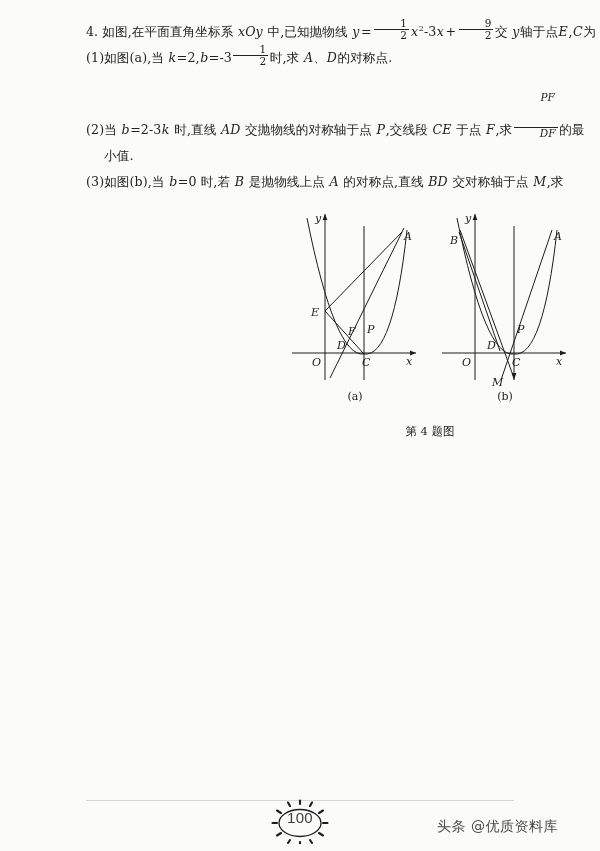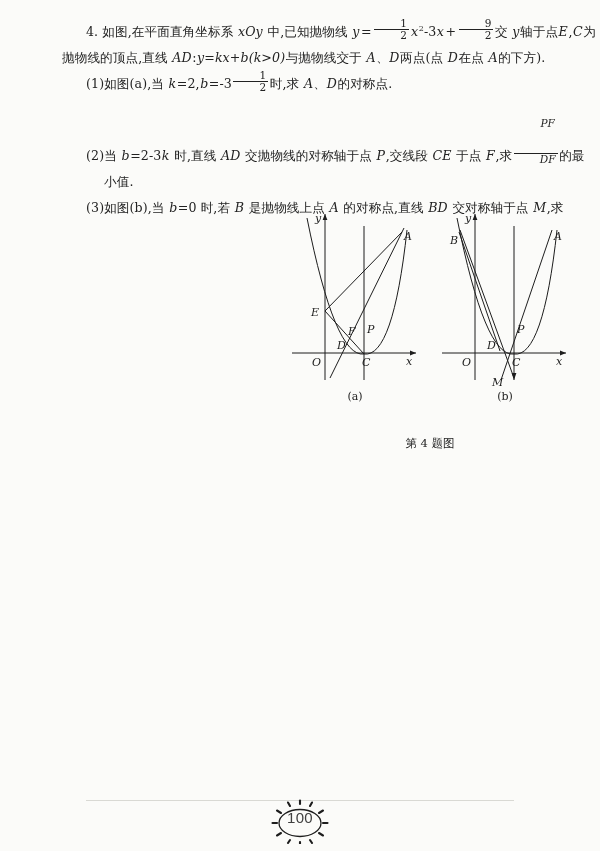--- a/index.html
+++ b/index.html
@@ -97,21 +97,20 @@
   }
 
   .figure-title {
     position: absolute;
     left: 280px;
     top: 424px;
     width: 300px;
     text-align: center;
     font-size: 11.5px;
     color: #222;
-    margin-top: 12px;
   }
 
   
   .footer-rule {
     position: absolute;
     left: 86px;
     top: 800px;
     width: 428px;
     height: 1px;
     background: #d9d9d4;
@@ -160,27 +159,20 @@
       <span class="mi">y</span><span class="op">=</span><span class="frac">
         <span class="num">1</span>
         <span class="den">2</span>
       </span><span class="mi">x</span><sup style="font-size:8px">2</sup><span>-3</span><span class="mi">x</span><span class="op">+</span><span class="frac">
         <span class="num">9</span>
         <span class="den">2</span>
       </span><span>交</span>
       <span class="mi">y</span><span>轴于点</span><span class="mi">E</span><span>,</span><span class="mi">C</span><span>为</span>
     </div>
 
-    <div class="line">
-      <span>抛物线的顶点,直线</span>
-      <span class="mi">AD</span><span>:</span><span class="mi">y=kx+b(k&gt;0)</span><span>与抛物线交于</span>
-      <span class="mi">A</span><span>、</span><span class="mi">D</span><span>两点(点</span>
-      <span class="mi">D</span><span>在点</span>
-      <span class="mi">A</span><span>的下方).</span>
-    </div>
 
     <div class="line indent">
       <span>(1)</span><span>如图(a),当</span>
       <span class="mi">k</span><span>=2,</span><span class="mi">b</span><span>=-3</span><span class="frac">
         <span class="num">1</span>
         <span class="den">2</span>
       </span><span>时,求</span>
       <span class="mi">A</span><span>、</span><span class="mi">D</span><span>的对称点.</span>
     </div>
 
@@ -303,14 +295,15 @@
         <line x1="13" y1="35" x2="9" y2="37.5"></line>
         <line x1="51" y1="35" x2="55" y2="37.5"></line>
         <line x1="22" y1="42" x2="20" y2="45"></line>
         <line x1="42" y1="42" x2="44" y2="45"></line>
         <line x1="32" y1="44" x2="32" y2="47"></line>
       </g>
     </svg>
     <div class="num">100</div>
   </div>
 
+  <div class="watermark">头条 @优质资料库</div>
 
 </div>
 
 </body></html>

